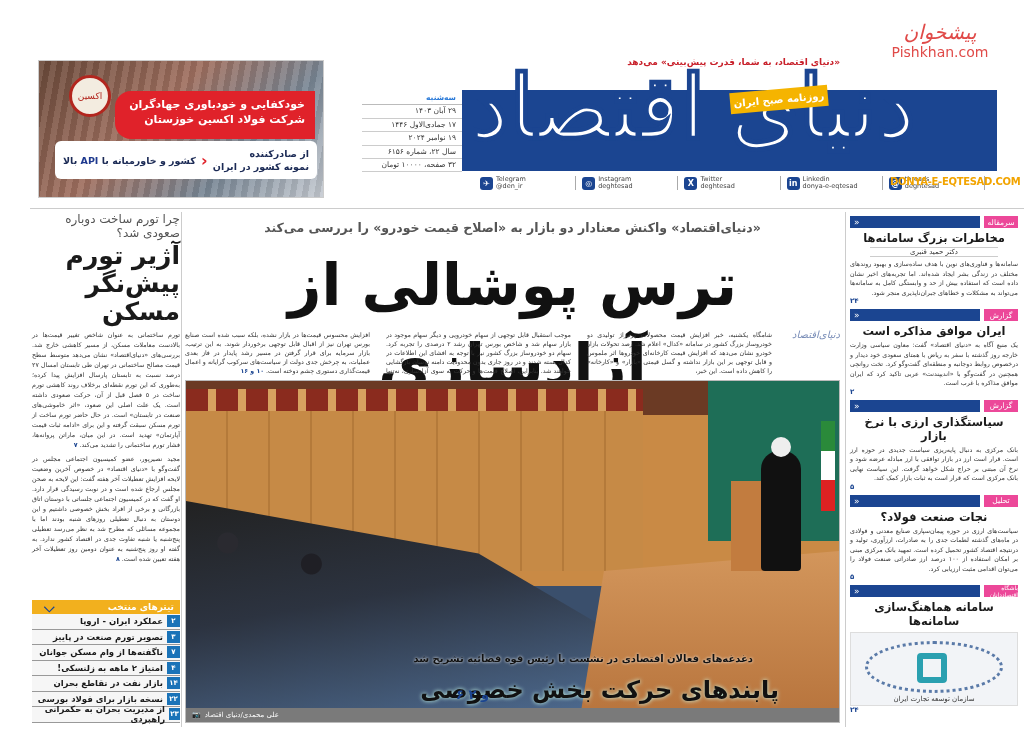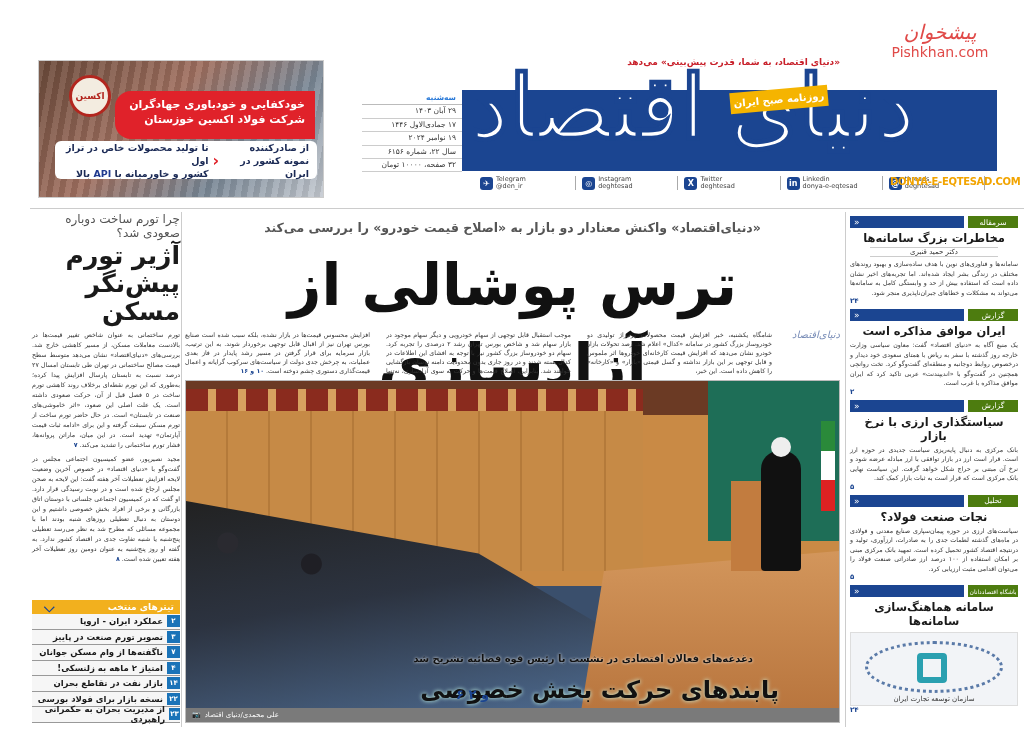--- a/index.html
+++ b/index.html
@@ -7,21 +7,21 @@
 body{position:relative;font-family:"DejaVu Sans",sans-serif;color:#1a1a1a}
 .abs{position:absolute}
 
 
 .ad{left:38px;top:60px;width:286px;height:138px;background:linear-gradient(135deg,#6b4a3a 0%,#a07060 40%,#7a8896 70%,#c7ccd3 100%);overflow:hidden;border:1px solid #ccc}
 .ad .stripes{position:absolute;inset:0;background:repeating-linear-gradient(100deg,rgba(255,255,255,.08) 0 6px,rgba(0,0,0,.08) 6px 12px)}
 .ad .red{position:absolute;right:8px;top:30px;width:200px;height:48px;background:#e0222a;border-radius:16px 0 0 16px;direction:rtl;color:#fff;font-weight:bold;font-size:11px;line-height:15px;padding:6px 10px;text-align:right}
 .ad .white{position:absolute;left:16px;top:80px;width:262px;height:38px;background:#fff;border-radius:6px;direction:rtl;display:flex;align-items:center;justify-content:space-between;padding:0 8px;font-weight:bold;font-size:9.5px;line-height:13px;color:#1b2a55}
 .ad .white .arrow{color:#e0222a;font-size:16px;margin:0 4px}
 .ad .white .api{color:#1f3a8f}
-.ad .badge{position:absolute;left:30px;top:14px;width:42px;height:42px;border-radius:50%;background:#f3ece0;border:3px solid #b3261e;color:#b3261e;font-size:9px;font-weight:bold;display:flex;align-items:center;justify-content:center}
+.ad .badge{position:absolute;left:30px;top:14px;width:42px;height:42px;border-radius:50%;background:#f3ece0;border:3px solid #b3261e;color:#b3261e;font-size:9px;font-weight:normal;display:flex;align-items:center;justify-content:center}
 
 .dates{left:362px;top:92px;width:100px;direction:rtl;font-size:7.5px;line-height:12.4px;color:#333}
 .dates .day{color:#2a7ad8;font-weight:bold;border-bottom:1px solid #bbb}
 .dates div{border-bottom:1px solid #ccc;padding-right:6px}
 
 .banner{left:462px;top:90px;width:535px;height:81px;background:#1b4591}
 .logo{left:470px;top:38px;width:520px;height:140px;direction:rtl;font-family:Liberation Sans, sans-serif;font-weight:bold;font-size:88px;line-height:140px;color:#fff;text-align:left;letter-spacing:-2px;-webkit-text-stroke:2px #1b4591}
 .subbadge{left:730px;top:89px;width:98px;height:21px;background:#f5b400;color:#fff;direction:rtl;font-size:10px;font-weight:bold;display:flex;align-items:center;justify-content:center;transform:rotate(-5deg)}
 .tagline{left:600px;top:57px;width:240px;direction:rtl;font-size:9px;font-weight:bold;color:#c8202a;text-align:right}
 .pishkhan{left:880px;top:20px;width:120px;text-align:center;color:#e04a48}
@@ -71,21 +71,21 @@
 .picks{left:32px;top:600px;width:148px;direction:rtl}
 .picks .hd{height:14px;background:#f2b01e;color:#fff;font-size:9px;font-weight:bold;padding-right:6px;display:flex;align-items:center;justify-content:space-between}
 .picks .hd .chev{color:#1b4591;font-size:14px;margin-left:12px}
 .picks .row{height:15.5px;border-bottom:1px solid #999;background:#f6f6f6;display:flex;align-items:center;gap:4px;font-size:8.5px;font-weight:bold}
 .picks .num{width:13px;height:12px;background:#1a73b8;color:#fff;font-size:7px;display:flex;align-items:center;justify-content:center}
 
 
 .rcol{left:850px;top:212px;width:168px;direction:rtl}
 .sec{margin-bottom:4px}
 .sbar{display:flex;height:12px;margin-top:4px}
-.sbar .lab{width:50px;background:#4d7c0f;color:#fff;font-size:7.5px;display:flex;align-items:center;justify-content:center}
+.sbar .lab{width:34px;background:#ec4899;color:#fff;font-size:7.5px;display:flex;align-items:center;justify-content:center}
 .sbar .blue{flex:1;margin-right:4px;background:#1b4591;color:#fff;font-size:9px;text-align:left;padding-left:4px;line-height:12px}
 .stitle{font-size:11.5px;font-weight:bold;text-align:center;margin-top:3px}
 .sauth{font-size:7px;text-align:center;color:#333;border-bottom:1px solid #ccc;border-top:1px solid #ccc;margin:2px 20px}
 .sbody{font-size:6.3px;line-height:9.5px;color:#333;text-align:justify;margin-top:2px}
 .sref{font-size:7px;color:#1b4591;font-weight:bold;text-align:left}
 .logoimg{height:74px;margin-top:4px;background:#f2f4f7;position:relative;border:1px solid #ddd}
 .logoimg .ring{position:absolute;left:14px;top:8px;width:138px;height:52px;border:3px dotted #5a7aa8;border-radius:50%}
 .logoimg .center{position:absolute;left:66px;top:20px;width:30px;height:30px;border:6px solid #2aa0b0;border-radius:4px}
 .logoimg .cap{position:absolute;left:0;right:0;bottom:2px;font-size:7px;text-align:center;color:#333}
 </style>
@@ -104,21 +104,20 @@
     <div>خودکفایی و خودباوری جهادگران</div>
     <div>شرکت فولاد اکسین خوزستان</div>
   </div>
   <div class="white">
     <div>
       <div>از صادرکننده</div>
       <div>نمونه کشور در ایران</div>
     </div>
     <span class="arrow">‹</span>
     <div>
-      <div>تا تولید محصولات خاص در تراز اول</div>
       <div><span>کشور و خاورمیانه با</span> <span class="api">API</span> <span>بالا</span></div>
     </div>
   </div>
 </div>
 
 <div class="abs tagline">«دنیای اقتصاد، به شما، قدرت پیش‌بینی» می‌دهد</div>
 <div class="abs banner"></div>
 <div class="abs logo">دنیای اقتصاد</div>
 <div class="abs subbadge">روزنامه صبح ایران</div>
 

